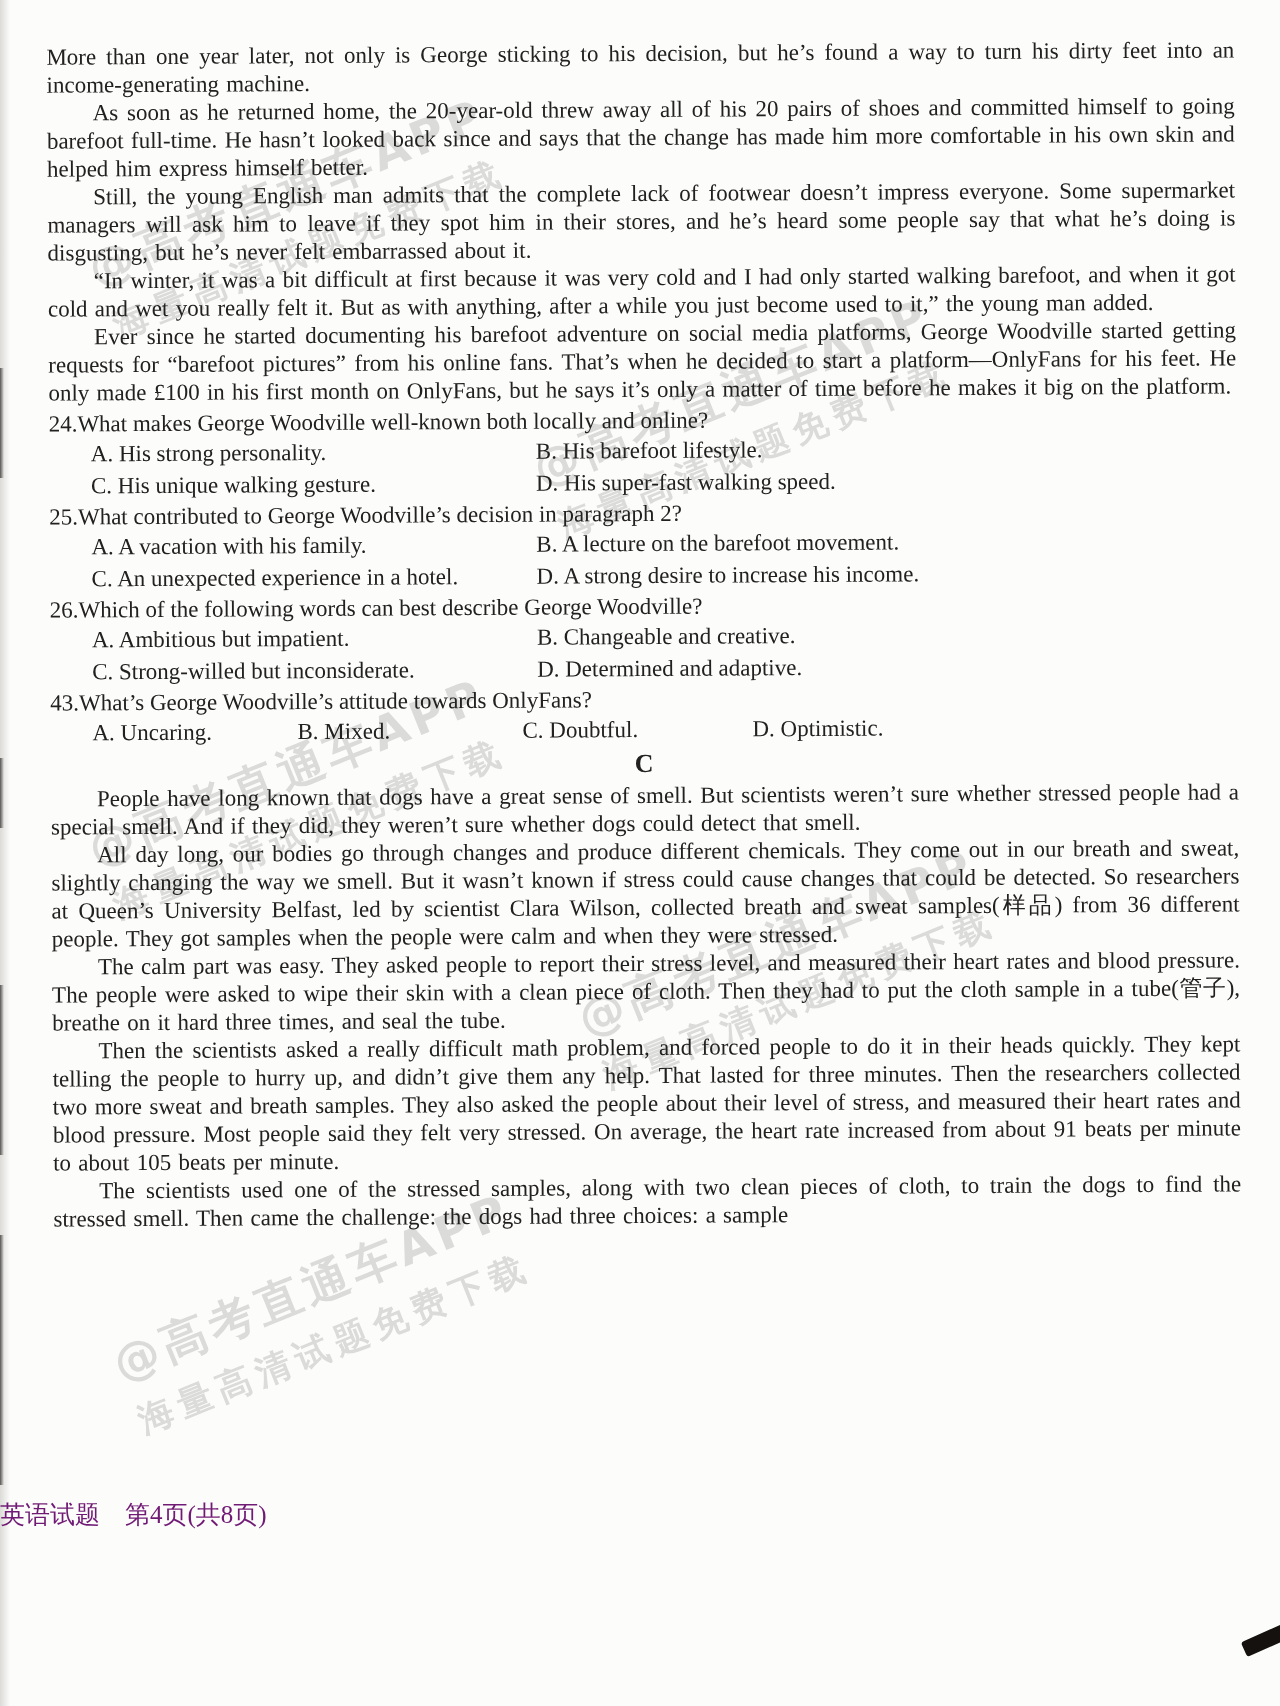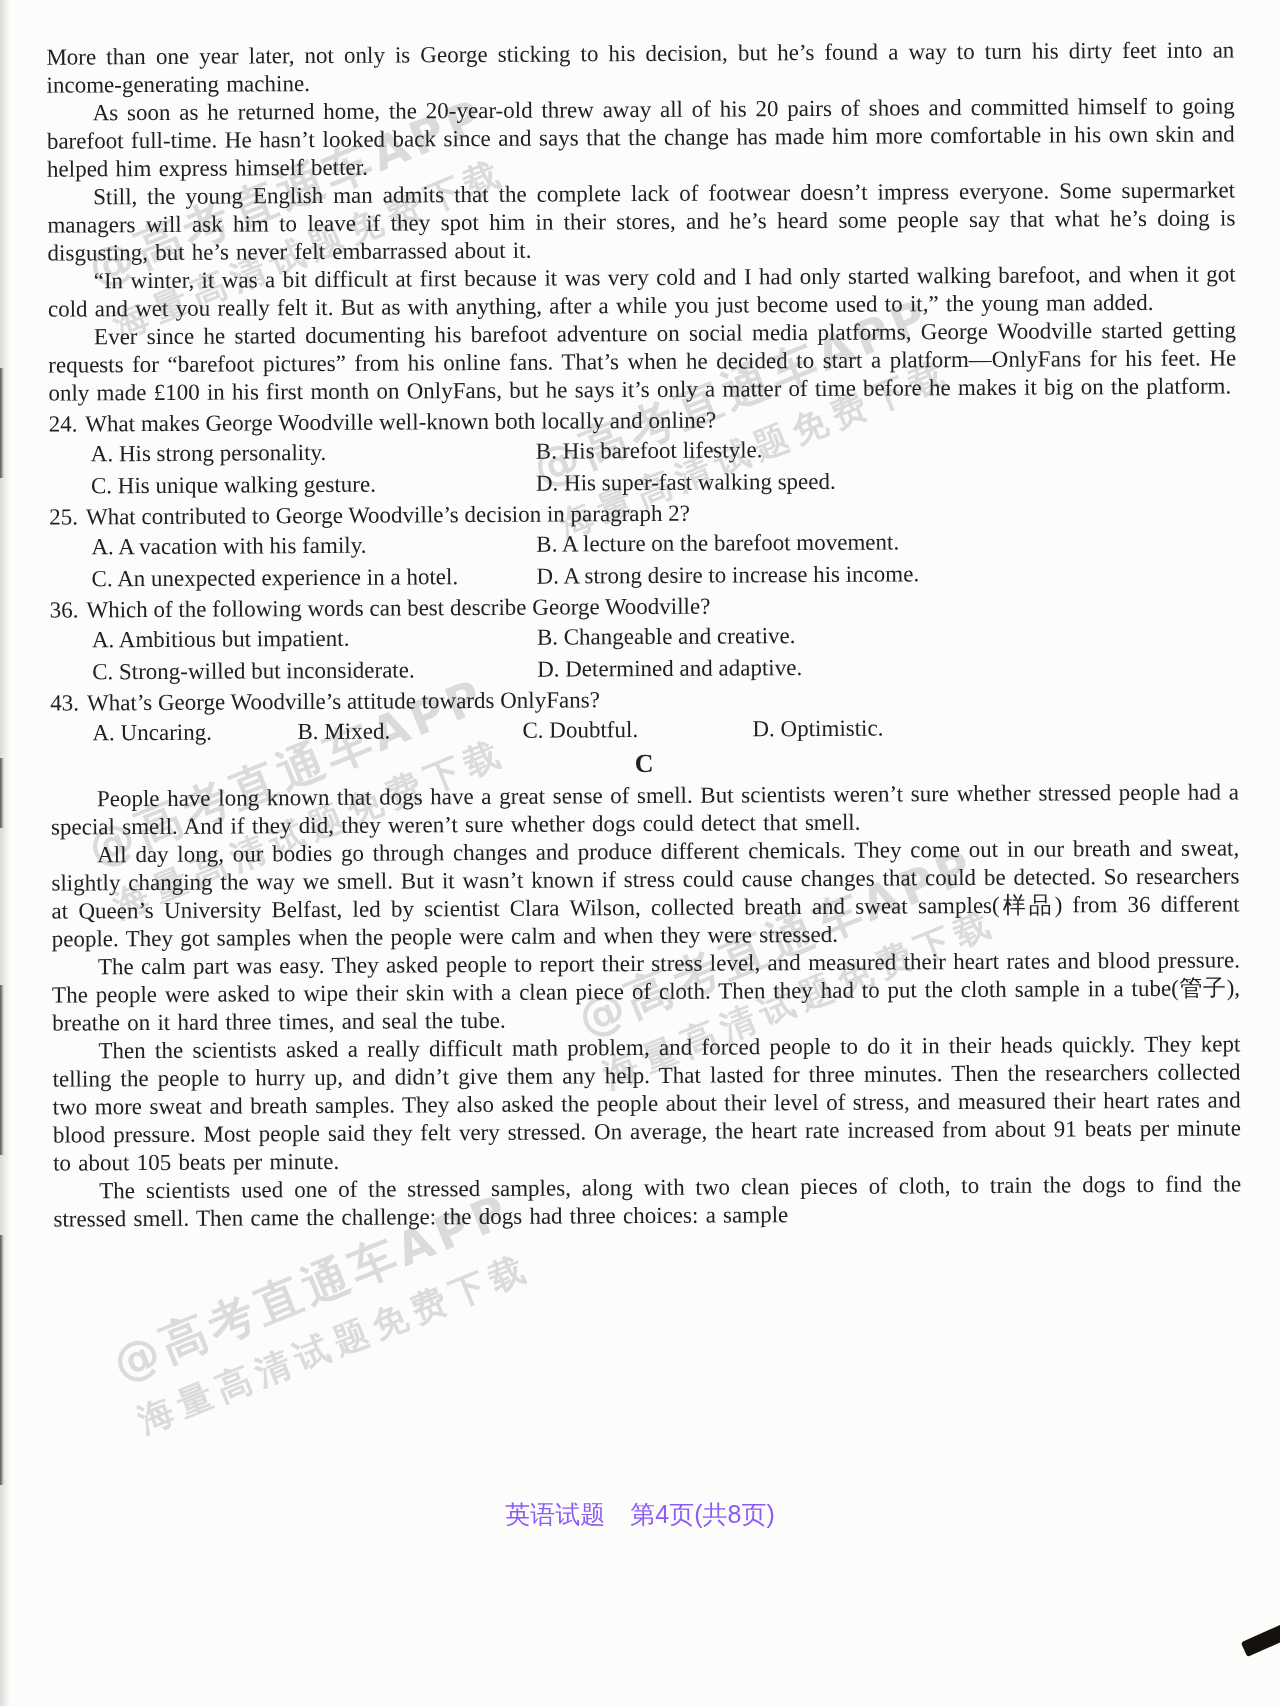--- a/index.html
+++ b/index.html
@@ -28,46 +28,45 @@
   }
   p.para {
     margin: 0;
     text-align: justify;
     text-indent: 2em;
     word-spacing: 1.5px;
   }
   p.para.no-indent { text-indent: 0; }
   .question { margin-top: 3px; }
   .stem { text-align: left; }
-  .qnum { margin-right: 8px; }
+  .qnum { }
   .options {
     display: grid;
     margin-left: 42px;
     margin-top: 2px;
   }
   .options.cols-2 { grid-template-columns: 445px 1fr; row-gap: 4px; }
   .options.cols-4 { grid-template-columns: 205px 225px 230px 1fr; }
   .opt { white-space: nowrap; }
   .section-label {
     text-align: center;
     font-size: 26px;
     font-weight: bold;
     margin: 6px 0 4px 0;
     letter-spacing: 1px;
   }
   .footer {
     position: absolute;
     left: 0;
     right: 0;
     top: 1498px;
-    text-align: center;
     font-size: 25px;
     z-index: 2;
-    color: #8b5cf6;
-    font-family: Liberation Sans, sans-serif;
+    color: #701a75;
+    font-family: Liberation Serif, serif;
   }
   
   .watermark {
     position: absolute;
     z-index: 1;
     transform: rotate(-22deg);
     color: rgba(125, 125, 125, 0.26);
     font-family: "DejaVu Sans", sans-serif;
     font-weight: bold;
     text-align: center;
@@ -167,21 +166,21 @@
       <div class="options cols-2">
         <div class="opt">A. A vacation with his family.</div>
         <div class="opt">B. A lecture on the barefoot movement.</div>
         <div class="opt">C. An unexpected experience in a hotel.</div>
         <div class="opt">D. A strong desire to increase his income.</div>
       </div>
     </div>
 
     <div class="question">
       <div class="stem">
-        <span class="qnum">36.</span><span>Which of the following words can best describe George Woodville?</span>
+        <span class="qnum">26.</span><span>Which of the following words can best describe George Woodville?</span>
       </div>
       <div class="options cols-2">
         <div class="opt">A. Ambitious but impatient.</div>
         <div class="opt">B. Changeable and creative.</div>
         <div class="opt">C. Strong-willed but inconsiderate.</div>
         <div class="opt">D. Determined and adaptive.</div>
       </div>
     </div>
 
     <div class="question">

